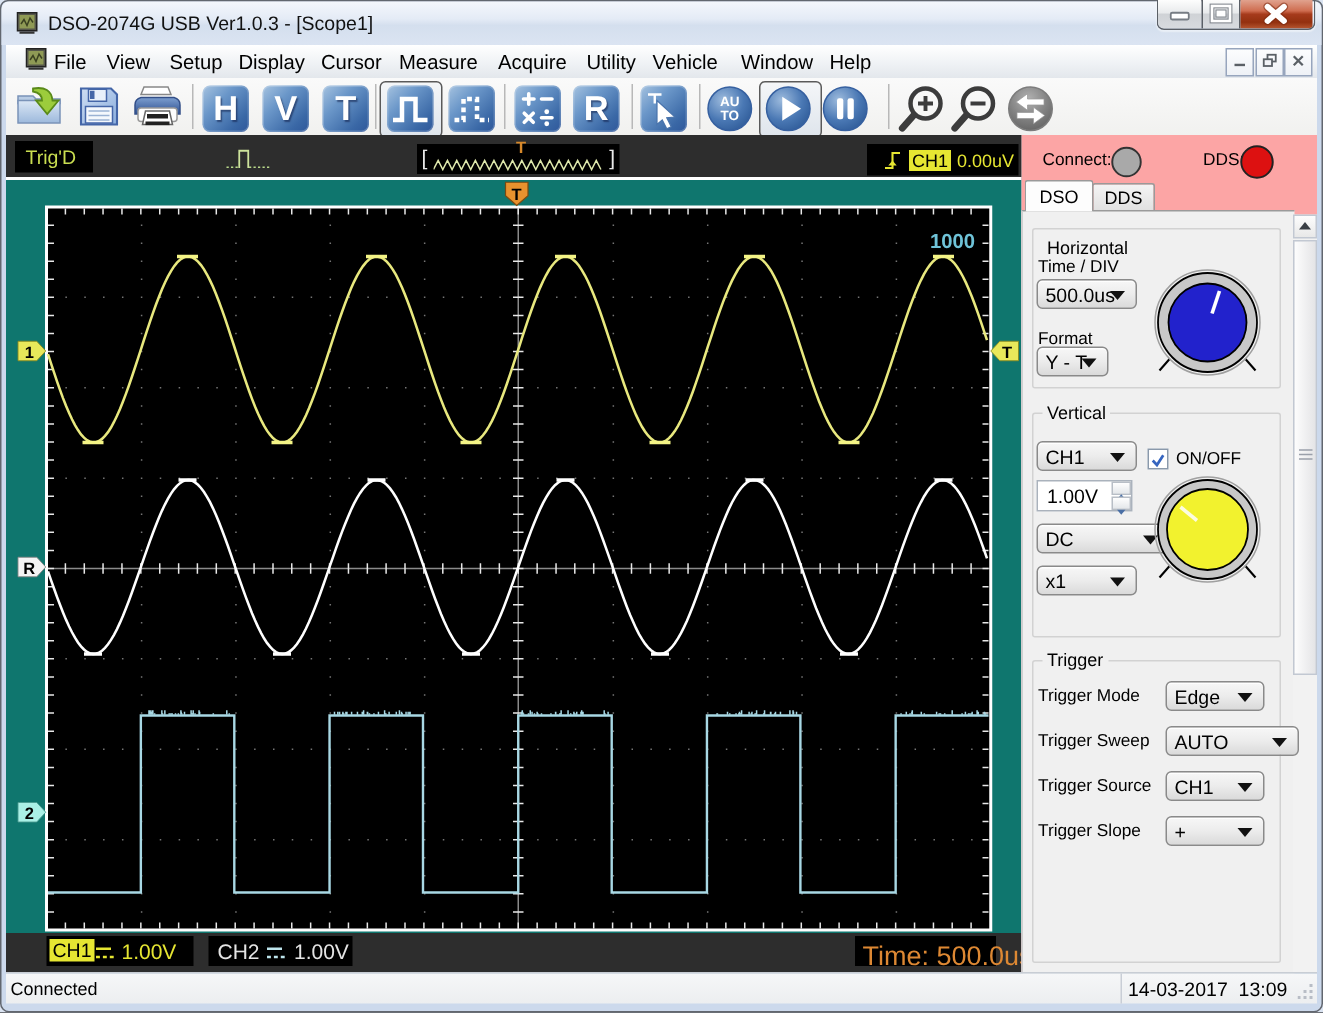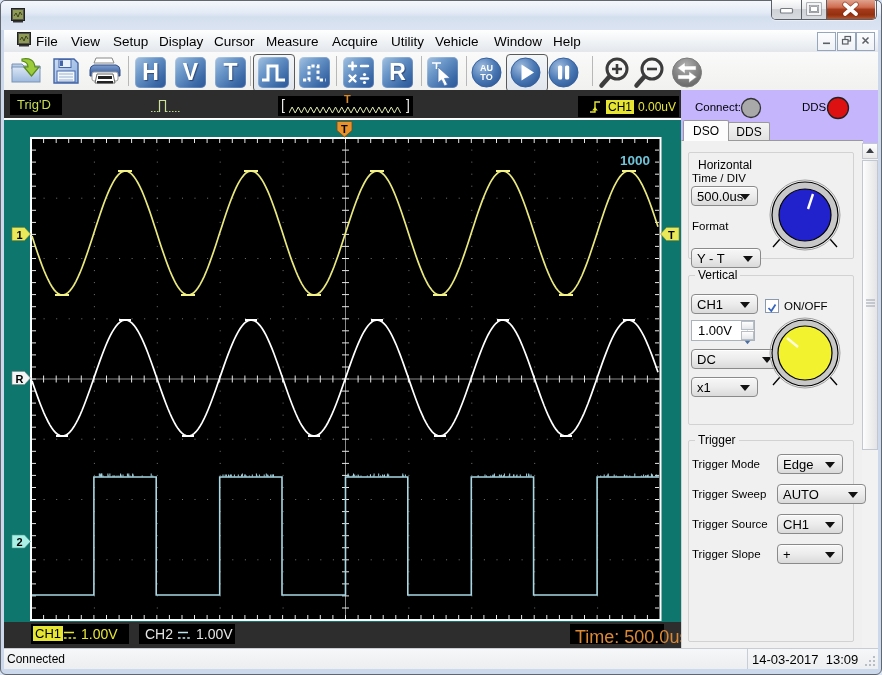--- a/index.html
+++ b/index.html
@@ -24,40 +24,41 @@
 .tico{position:absolute;top:5px}
 .lbtn{position:absolute;top:5px;width:31px;height:31px;border-radius:5px;background:linear-gradient(135deg,#a6c3e0 0%,#6b97c9 35%,#3a68a6 78%,#2f579a 100%);color:#fff;font-weight:bold;font-size:23px;text-align:center;line-height:30px;box-shadow:inset 0 0 0 1px rgba(255,255,255,.2);text-shadow:1px 1px 1px rgba(10,20,60,.5)}
 .pframe{position:absolute;top:2px;width:40px;height:36px;border:1px solid #5a5a5a;border-radius:4px;background:linear-gradient(#f4f6f8,#dfe5ec)}
 
 #scope-wrap{position:absolute;left:4px;top:90px;width:677px;height:558px;background:#0f766e}
 #topbar{position:absolute;left:0;top:0;width:677px;height:28px;background:#2d2d2d}
 .blackbox{position:absolute;background:#000;color:#fff}
 #whiteline{position:absolute;left:0;top:28px;width:677px;height:2px;background:#fff}
 #botbar{position:absolute;left:0;top:532px;width:677px;height:26px;background:#2d2d2d}
 
-#panel{position:absolute;left:681px;top:90px;width:197px;height:558px;background:#c4b5fd}
+#panel{position:absolute;left:681px;top:90px;width:197px;height:558px;background:#fca5a5}
 .plabel{position:absolute;font-size:11.5px;color:#000}
 .combo{position:absolute;height:20px;border:1px solid #8a8a8a;border-radius:4px;background:linear-gradient(#f7f7f7,#ececec 50%,#dadada);font-size:13px;color:#000;line-height:19px;padding-left:5px;box-sizing:border-box;box-shadow:inset 0 1px 0 rgba(255,255,255,.9)}
 .combo:after{content:"";position:absolute;right:7px;top:7px;border-left:5.5px solid transparent;border-right:5.5px solid transparent;border-top:6.5px solid #111}
 .gbox{position:absolute;border:1px solid #d2d2d2;border-radius:2px}
 .gbox-label{position:absolute;font-size:12px;color:#000;background:#f0f0f0;padding:0 3px}
 
 .tab{position:absolute;font-size:12px;text-align:center}
 
 #statusbar{position:absolute;left:4px;top:648px;right:4px;height:20px;background:linear-gradient(#f6f7f8,#eceef0);border-top:1px solid #c8cdd4;font-size:12px;color:#000}
 </style></head>
 <body>
 <div id="frame"></div>
 <div id="titlebar">
   <svg class="abs" style="left:10px;top:7px" width="15" height="15" viewBox="0 0 15 15">
       <rect x="0.5" y="0.5" width="13" height="12" fill="#55564a" stroke="#222"></rect>
       <rect x="2" y="2" width="10" height="9" fill="#8f9a55"></rect>
       <path d="M3,8 l2,-3 2,4 2,-5 2,3" stroke="#3a4020" fill="none"></path>
       <rect x="2" y="13" width="10" height="1.5" fill="#333"></rect>
     </svg>
+  <span id="title-text">DSO-2074G USB Ver1.0.3 - [Scope1]</span>
 </div>
 <div id="winbtns">
   <div class="wb min"><svg width="29" height="19">
         <rect x="8.5" y="8.5" width="12" height="4.5" fill="#fff" stroke="#777d84" stroke-width="1.2" rx="1"></rect>
       </svg></div>
   <div class="wb max"><svg width="24" height="19">
         <rect x="6" y="4" width="12" height="10" fill="none" stroke="#81868d" stroke-width="3.2"></rect>
         <rect x="6" y="4" width="12" height="10" fill="none" stroke="#fff" stroke-width="1.8"></rect>
         <rect x="9.5" y="7.5" width="5" height="3" fill="none" stroke="#81868d" stroke-width="2.4"></rect>
         <rect x="9.5" y="7.5" width="5" height="3" fill="#fff" stroke="#fff" stroke-width="1"></rect>
@@ -326,21 +327,21 @@
           <path d="M0,1 h9 M0,4 h9 M0,7 h9" stroke="#9aa0aa" stroke-width="1"></path>
         </svg>
   </div>
 </div>
 
 <div class="gbox" style="left:7px;top:62px;width:164px;height:105px"></div>
 <span class="gbox-label" style="left:14px;top:68px">Horizontal</span>
 <span class="plabel" style="left:11px;top:82px">Time / DIV</span>
 <div class="combo" style="left:10px;top:96px;width:67px">500.0us</div>
 <span class="plabel" style="left:11px;top:130px">Format</span>
-<div class="combo" style="left:10px;top:158px;width:70px">Y - T</div>
+<div class="combo" style="left:10px;top:141px;width:48px">Y - T</div>
 <svg class="abs" style="left:84px;top:87px" width="80" height="80" viewBox="0 0 80 80">
   <g stroke="#000" stroke-width="1.4">
         <line x1="15" y1="62" x2="8" y2="70"></line>
         <line x1="65" y1="62" x2="72" y2="70"></line>
       </g>
   <circle cx="40" cy="38" r="35" fill="none" stroke="#a0a0a0" stroke-width="1"></circle>
   <circle cx="40" cy="38" r="33" fill="#c8c8c8" stroke="#000" stroke-width="1.2"></circle>
   <circle cx="40" cy="38" r="26" fill="#2222cc" stroke="#000" stroke-width="1.2"></circle>
   <line x1="43" y1="32" x2="48" y2="17" stroke="#fff" stroke-width="2.4"></line>
 </svg>

